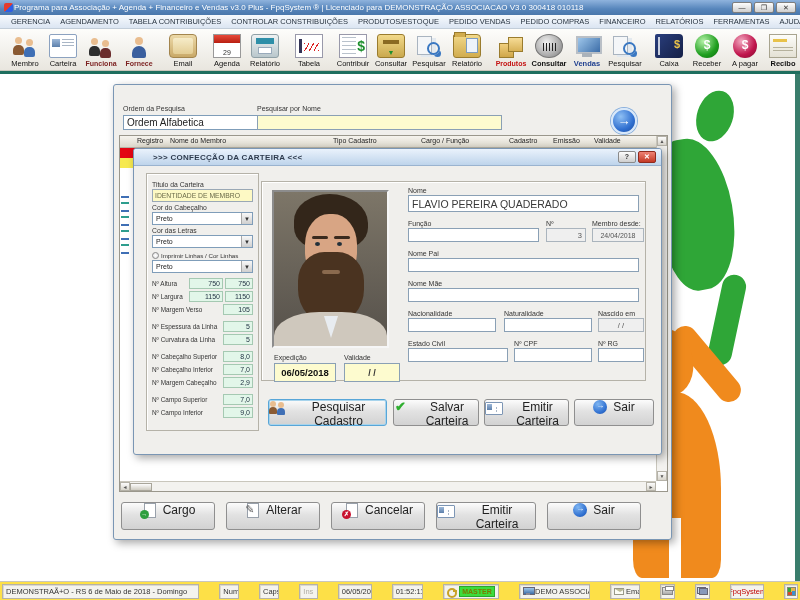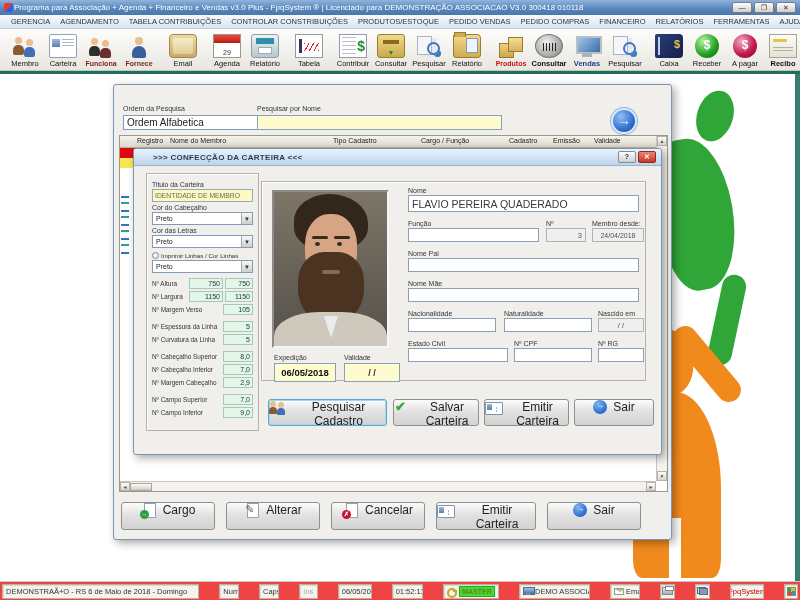--- a/index.html
+++ b/index.html
@@ -200,21 +200,21 @@
   .ph-hair  { left:20px; top:2px; width:74px; height:56px; background:#33261a; border-radius:48% 52% 40% 40%; }
   .ph-face  { left:31px; top:22px; width:52px; height:66px; background:#d8a584; border-radius:46% 46% 42% 42%; }
   .ph-brow  { left:38px; top:44px; width:16px; height:3px; background:#3a2a1e; box-shadow:22px 0 0 #3a2a1e; border-radius:2px; }
   .ph-eyes  { left:41px; top:50px; width:5px; height:4px; background:#22303a; border-radius:50%; box-shadow:22px 0 0 #22303a; }
   .ph-beard { left:24px; top:60px; width:66px; height:72px; background:#4a3320; border-radius:40% 40% 48% 48%; }
   .ph-mouth { left:48px; top:78px; width:18px; height:4px; background:#8a6a4e; border-radius:2px; }
   .ph-suit  { left:0; bottom:0; width:100%; height:34px; background:#cfc8bd; border-radius:40% 40% 0 0 / 70% 70% 0 0; }
   .ph-shirt { left:50px; bottom:8px; width:14px; height:22px; background:#e8ecf0; clip-path:polygon(50% 100%,0 0,100% 0); }
 
   
-  .statusbar { height:19px; background:#ef4444; border-top:1px solid #c9c6bc; display:flex; align-items:center;
+  .statusbar { height:19px; background:#fde047; border-top:1px solid #c9c6bc; display:flex; align-items:center;
     gap:20px; padding:0 2px; }
   .seg { height:15px; border:1px solid #b5b2a8; box-shadow:inset 1px 1px 0 #dcd9cf; background:#f4f3ee;
     font-size:7.5px; color:#333; display:flex; align-items:center; padding:0 3px; white-space:nowrap; overflow:hidden; gap:2px; }
   .seg.dim { color:#b0ada3; }
   .master-box { flex:1; height:11px; background:#3ddc3d; border:1px solid #2aa82a; color:#7a7a00;
     font-weight:bold; font-size:7px; display:flex; align-items:center; justify-content:center; }
   .brand { color:#c00000; }
   .si { display:inline-block; position:relative; flex:0 0 auto; }
   .si-key { width:10px; height:6px; }
   .si-key::before { content:""; position:absolute; left:0; top:0; width:6px; height:6px; border:2px solid #c9a227; border-radius:50%; }

